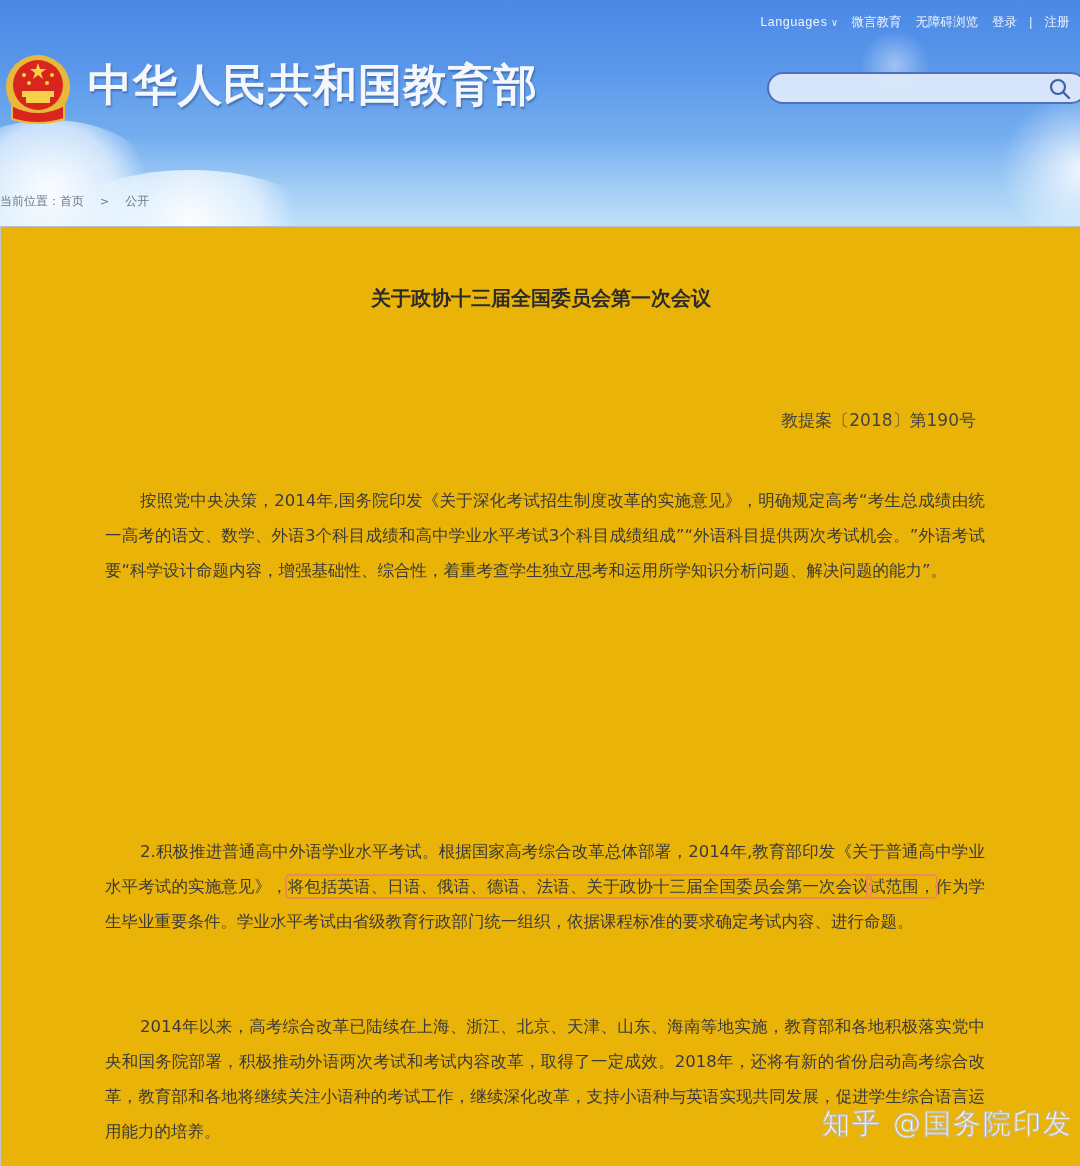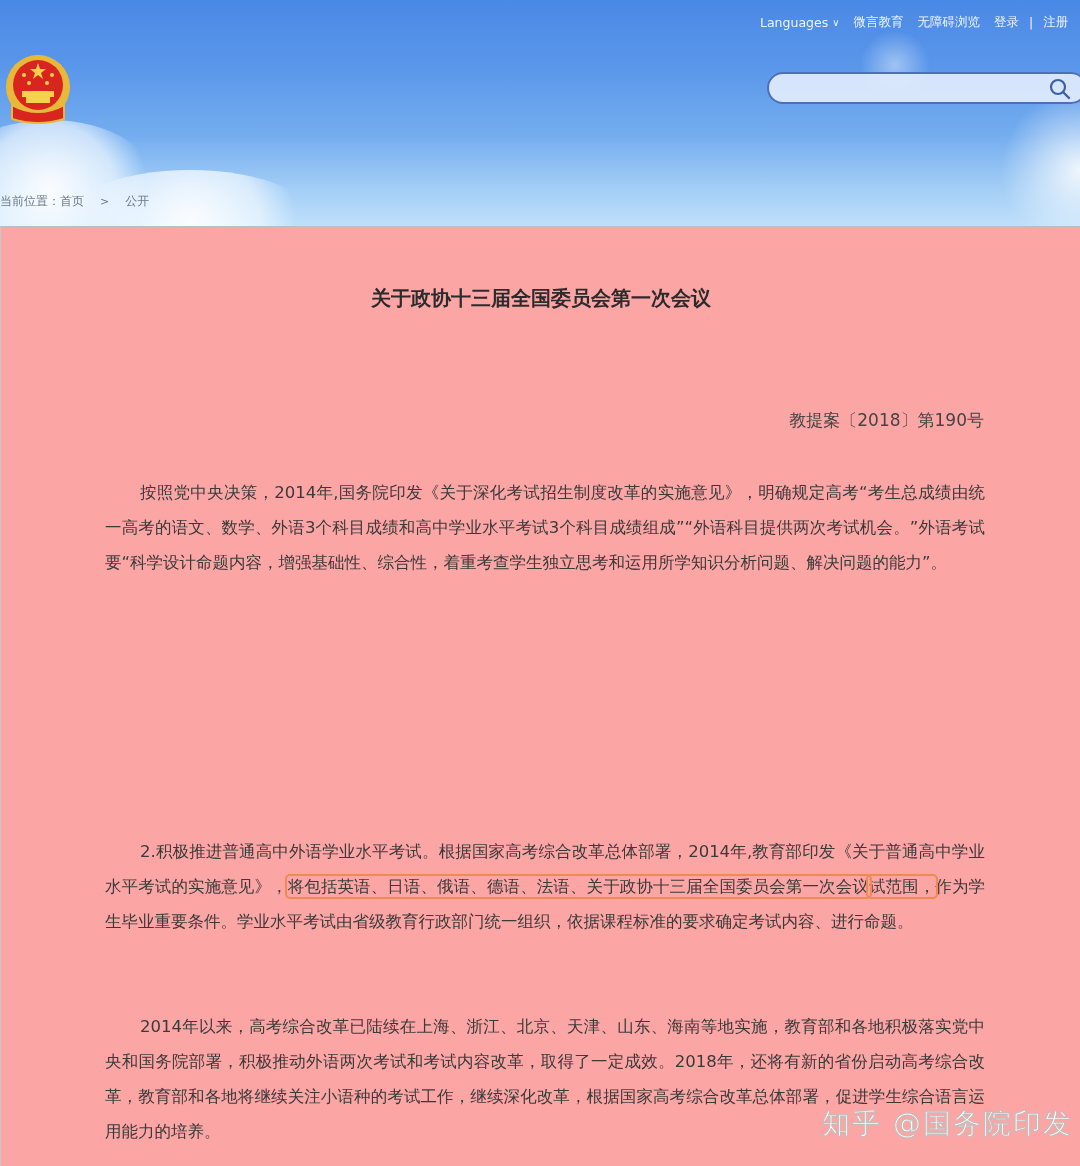--- a/index.html
+++ b/index.html
@@ -30,46 +30,46 @@
   }
   .site-subtitle {
     position: absolute; left: 90px; top: 109px; font-size: 14.5px; color: #f0f4fa;
     text-shadow: 1px 1px 1px rgba(40,70,130,0.6);
     font-family: "Liberation Sans", sans-serif; letter-spacing: 0.3px;
   }
   .topnav {
     position: absolute; top: 14px; left: 760px; display: flex; align-items: center;
     font-size: 12.5px; color: #eef4fc; white-space: nowrap;
   }
-  .topnav span { margin-right: 14px; }
+  .topnav span { margin-right: 14px; font-family: Liberation Mono, monospace; }
   .topnav .sep { margin-right: 10px; margin-left: -4px; }
   .topnav .chev { margin-left: -10px; margin-right: 14px; font-size: 10px; }
   .search-box {
     position: absolute; left: 767px; top: 72px; width: 320px; height: 32px;
     border-radius: 16px; background: rgba(225,236,252,0.92);
     border: 2px solid #4f6fb8;
   }
   .search-icon { position: absolute; right: 14px; top: 4px; width: 22px; height: 22px; }
   .breadcrumb {
     position: absolute; left: 0; top: 193px; font-size: 12px; color: #6a7889;
     display: flex; gap: 8px; align-items: center;
   }
   .breadcrumb .arrow { margin: 0 8px; font-size: 11px; }
 
   .content {
     position: absolute; left: 0; top: 226px; width: 1080px; height: 940px;
     border-top: 1px solid #b9bec6; border-left: 1px solid #c4c8ce;
-    background: #fca5a5;
+    background: #eab308;
   }
   .doc-title {
     position: absolute; left: 0; width: 1080px; text-align: center;
     font-size: 20px; font-weight: bold; color: #2b2b2b;
   }
   .doc-number {
-    position: absolute; right: 96px; top: 182px; font-size: 17px; color: #444;
+    position: absolute; right: 104px; top: 182px; font-size: 17px; color: #444;
   }
   .para {
     position: absolute; left: 104px; width: 880px; font-size: 16.5px; color: #3a3a3a;
     line-height: 35px; text-align: justify; text-indent: 35px;
   }
   .hl {
     outline: 2px solid #ee8a52; outline-offset: 1px; border-radius: 2px;
   }
   .watermark {
     position: absolute; left: 822px; top: 1105px; font-size: 28px; color: rgba(255,255,255,0.95);
@@ -91,20 +91,21 @@
     <circle cx="34" cy="32" r="25" fill="#d8261f"></circle>
     <polygon points="34,10 36,16 42,16 37,20 39,26 34,22 29,26 31,20 26,16 32,16" fill="#f6d24a"></polygon>
     <circle cx="20" cy="22" r="2" fill="#f6d24a"></circle>
       <circle cx="48" cy="22" r="2" fill="#f6d24a"></circle>
     <circle cx="25" cy="30" r="2" fill="#f6d24a"></circle>
       <circle cx="43" cy="30" r="2" fill="#f6d24a"></circle>
     <rect x="18" y="38" width="32" height="6" fill="#f6d24a"></rect>
     <rect x="22" y="44" width="24" height="6" fill="#f6d24a"></rect>
     <path d="M8 52 Q34 66 60 52 L60 66 Q34 74 8 66 Z" fill="#d8261f" stroke="#e9b83a" stroke-width="2"></path>
   </svg>
+  <div class="site-title">中华人民共和国教育部</div>
 
   <div class="topnav">
     <span>Languages</span>
     <span class="chev">∨</span>
     <span>微言教育</span>
     <span>无障碍浏览</span>
     <span>登录</span>
     <span class="sep">|</span>
     <span>注册</span>
   </div>
@@ -121,21 +122,21 @@
     <span style="margin-left:-8px;">首页</span>
     <span class="arrow">&gt;</span>
     <span>公开</span>
   </div>
 </div>
 
 <div class="content">
   <div class="doc-title" style="top:58px;">关于政协十三届全国委员会第一次会议</div>
   <div class="doc-number">教提案〔2018〕第190号</div>
 
-  <p class="para" style="top:248px;">按照党中央决策，2014年,国务院印发《关于深化考试招生制度改革的实施意见》，明确规定高考“考生总成绩由统一高考的语文、数学、外语3个科目成绩和高中学业水平考试3个科目成绩组成”“外语科目提供两次考试机会。”外语考试要“科学设计命题内容，增强基础性、综合性，着重考查学生独立思考和运用所学知识分析问题、解决问题的能力”。</p>
+  <p class="para" style="top:256px;">按照党中央决策，2014年,国务院印发《关于深化考试招生制度改革的实施意见》，明确规定高考“考生总成绩由统一高考的语文、数学、外语3个科目成绩和高中学业水平考试3个科目成绩组成”“外语科目提供两次考试机会。”外语考试要“科学设计命题内容，增强基础性、综合性，着重考查学生独立思考和运用所学知识分析问题、解决问题的能力”。</p>
 
 
   <p class="para" style="top:607px;"><span>2.积极推进普通高中外语学业水平考试。根据国家高考综合改革总体部署，2014年,教育部印发《关于普通高中学业水平考试的实施意见》，</span><span class="hl">将包括英语、日语、俄语、德语、法语、关于政协十三届全国委员会第一次会议</span><span class="hl">试范围，</span><span>作为学生毕业重要条件。学业水平考试由省级教育行政部门统一组织，依据课程标准的要求确定考试内容、进行命题。</span></p>
 
-  <p class="para" style="top:782px;">2014年以来，高考综合改革已陆续在上海、浙江、北京、天津、山东、海南等地实施，教育部和各地积极落实党中央和国务院部署，积极推动外语两次考试和考试内容改革，取得了一定成效。2018年，还将有新的省份启动高考综合改革，教育部和各地将继续关注小语种的考试工作，继续深化改革，根据国家高考综合改革总体部署，促进学生综合语言运用能力的培养。</p>
+  <p class="para" style="top:782px;">2014年以来，高考综合改革已陆续在上海、浙江、北京、天津、山东、海南等地实施，教育部和各地积极落实党中央和国务院部署，积极推动外语两次考试和考试内容改革，取得了一定成效。2018年，还将有新的省份启动高考综合改革，教育部和各地将继续关注小语种的考试工作，继续深化改革，支持小语种与英语实现共同发展，促进学生综合语言运用能力的培养。</p>
 </div>
 
 <div class="watermark">知乎 @国务院印发</div>
 
 </body></html>

